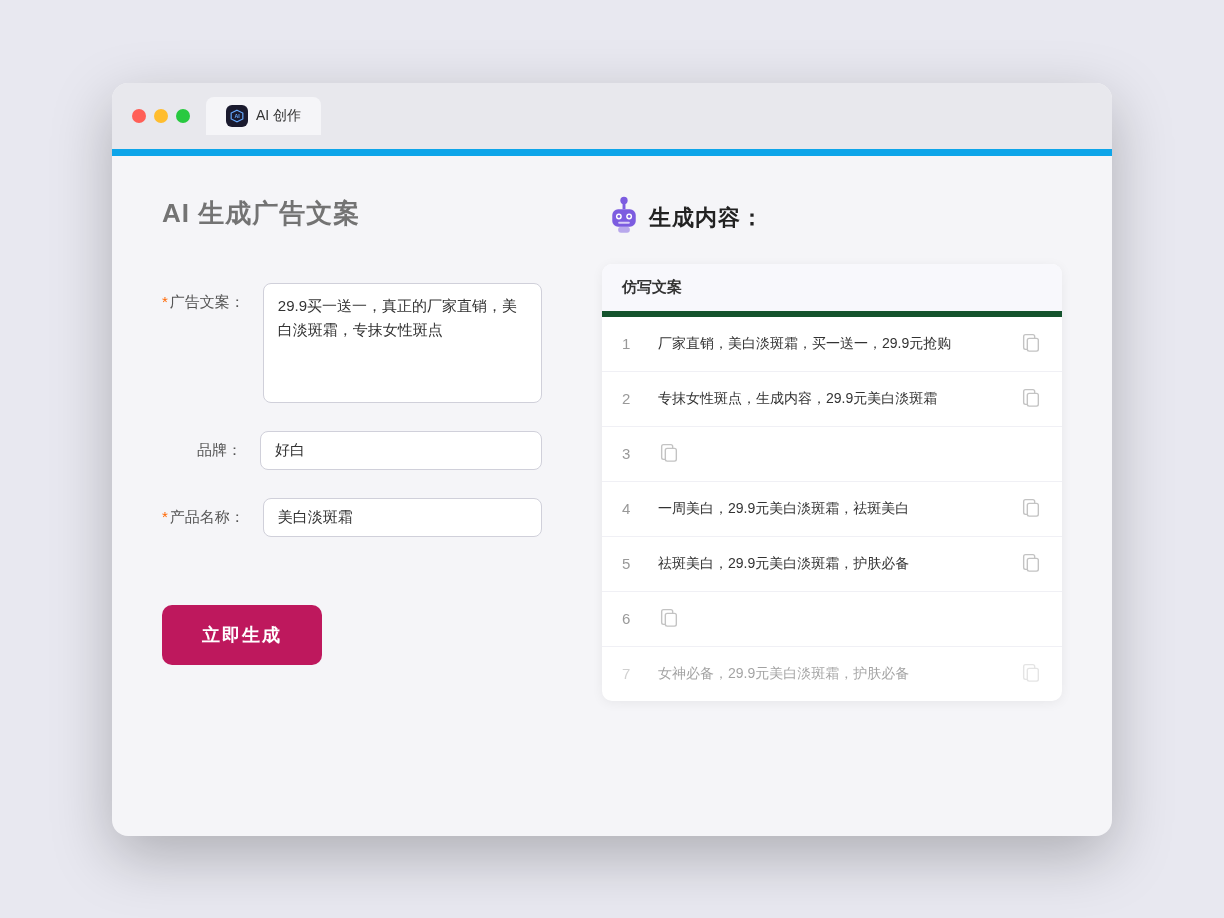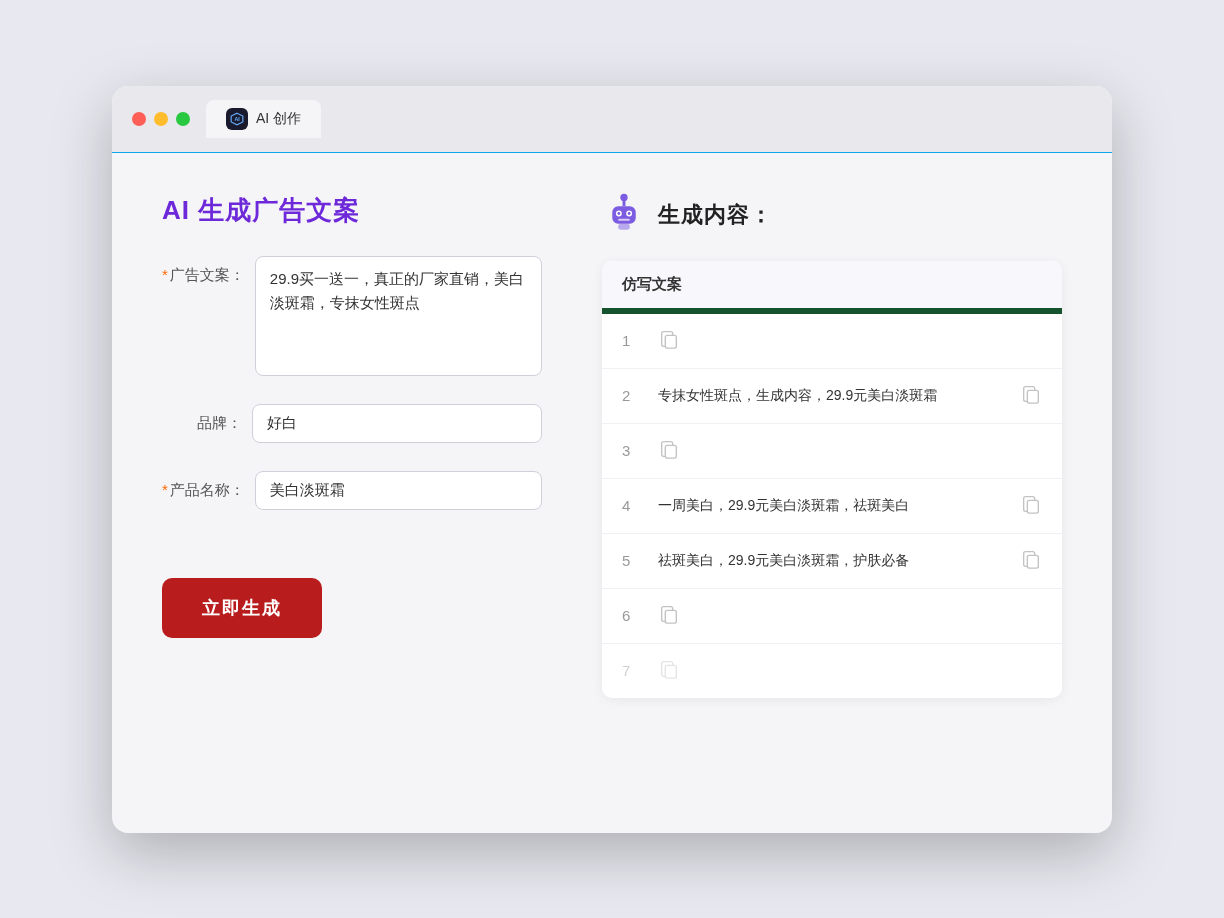--- a/index.html
+++ b/index.html
@@ -20,21 +20,21 @@
       box-shadow: 0 20px 60px rgba(0,0,0,0.25);
       overflow: hidden;
     }
 
     .browser-titlebar {
       background: #e8e8ed;
       padding: 14px 20px;
       display: flex;
       align-items: center;
       gap: 16px;
-      border-bottom: 1px solid #0ea5e9;
+      border-bottom: 7px solid #0ea5e9;
     }
 
     .traffic-lights {
       display: flex;
       gap: 8px;
     }
 
     .traffic-light {
       width: 14px;
       height: 14px;
@@ -80,30 +80,30 @@
     }
 
     
     .left-panel {
       flex: 0 0 380px;
     }
 
     .page-title {
       font-size: 26px;
       font-weight: 700;
-      color: #6d28d9;
-      margin-bottom: 28px;
+      color: #737373;
+      margin-bottom: 52px;
       letter-spacing: 1px;
     }
 
     .form-group {
       display: flex;
       align-items: flex-start;
       margin-bottom: 28px;
-      gap: 10px;
+      gap: 18px;
     }
 
     .form-label {
       font-size: 15px;
       color: #555;
       white-space: nowrap;
       padding-top: 10px;
       min-width: 80px;
       text-align: right;
     }
@@ -126,41 +126,41 @@
     }
 
     textarea.form-input {
       resize: none;
       height: 120px;
       line-height: 1.6;
     }
 
     .generate-btn {
       margin-top: 40px;
-      background: #b91c1c;
+      background: #be185d;
       color: #fff;
       border: none;
       border-radius: 10px;
       padding: 18px 40px;
       font-size: 18px;
       font-weight: 600;
       cursor: pointer;
       letter-spacing: 2px;
       font-family: inherit;
     }
 
     
     .right-panel {
       flex: 1;
     }
 
     .result-header {
       display: flex;
       align-items: center;
-      gap: 12px;
+      gap: 3px;
       margin-bottom: 24px;
     }
 
     .result-title {
       font-size: 22px;
       font-weight: 600;
       color: #222;
       letter-spacing: 1px;
     }
 
@@ -296,20 +296,21 @@
         </svg>
         <span class="result-title">生成内容：</span>
       </div>
 
       <div class="result-table">
         <div class="table-header">仿写文案</div>
 
         <div id="table-rows-container">
             <div class="table-row">
               <span class="row-number">1</span>
+              <span class="row-text">厂家直销，美白淡斑霜，买一送一，29.9元抢购</span>
               <div><svg class="copy-icon" viewBox="0 0 24 24" fill="none" stroke="#888" stroke-width="1.5">
       <rect x="8" y="8" width="12" height="14" rx="2"></rect>
       <path d="M16 8V6a2 2 0 00-2-2H6a2 2 0 00-2 2v12a2 2 0 002 2h2"></path>
     </svg></div>
             </div>
             <div class="table-row">
               <span class="row-number">2</span>
               <span class="row-text">专抹女性斑点，生成内容，29.9元美白淡斑霜</span>
               <div><svg class="copy-icon" viewBox="0 0 24 24" fill="none" stroke="#888" stroke-width="1.5">
       <rect x="8" y="8" width="12" height="14" rx="2"></rect>
@@ -341,20 +342,21 @@
             </div>
             <div class="table-row">
               <span class="row-number">6</span>
               <div><svg class="copy-icon" viewBox="0 0 24 24" fill="none" stroke="#888" stroke-width="1.5">
       <rect x="8" y="8" width="12" height="14" rx="2"></rect>
       <path d="M16 8V6a2 2 0 00-2-2H6a2 2 0 00-2 2v12a2 2 0 002 2h2"></path>
     </svg></div>
             </div>
             <div class="table-row dimmed">
               <span class="row-number">7</span>
+              <span class="row-text">女神必备，29.9元美白淡斑霜，护肤必备</span>
               <div><svg class="copy-icon" viewBox="0 0 24 24" fill="none" stroke="#888" stroke-width="1.5">
       <rect x="8" y="8" width="12" height="14" rx="2"></rect>
       <path d="M16 8V6a2 2 0 00-2-2H6a2 2 0 00-2 2v12a2 2 0 002 2h2"></path>
     </svg></div>
             </div>
           </div>
       </div>
     </div>
 
   </div>

